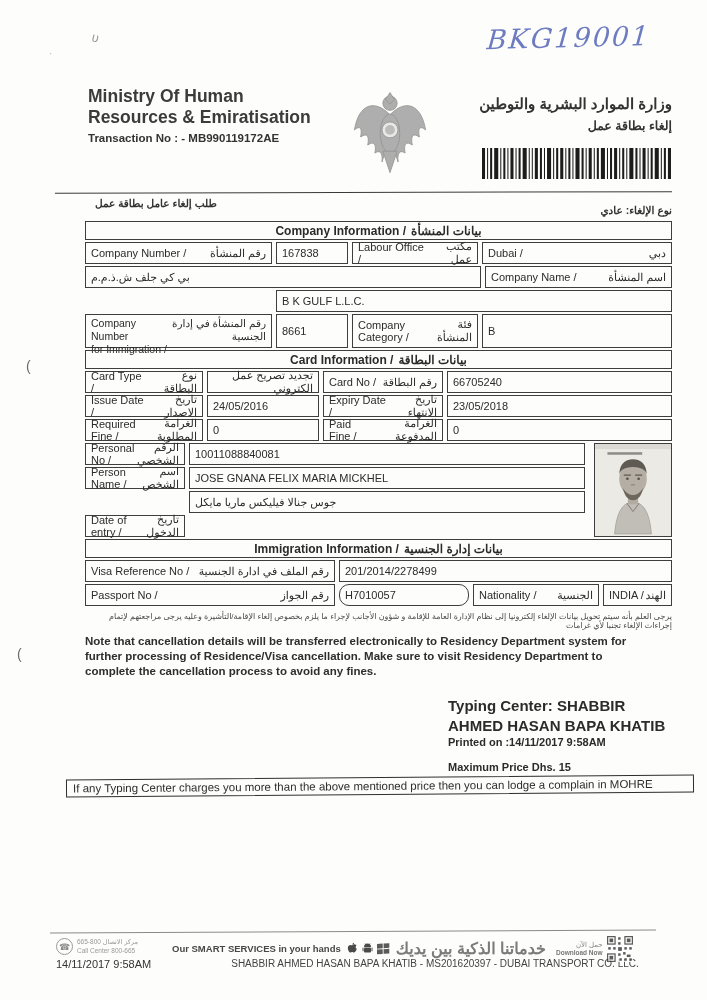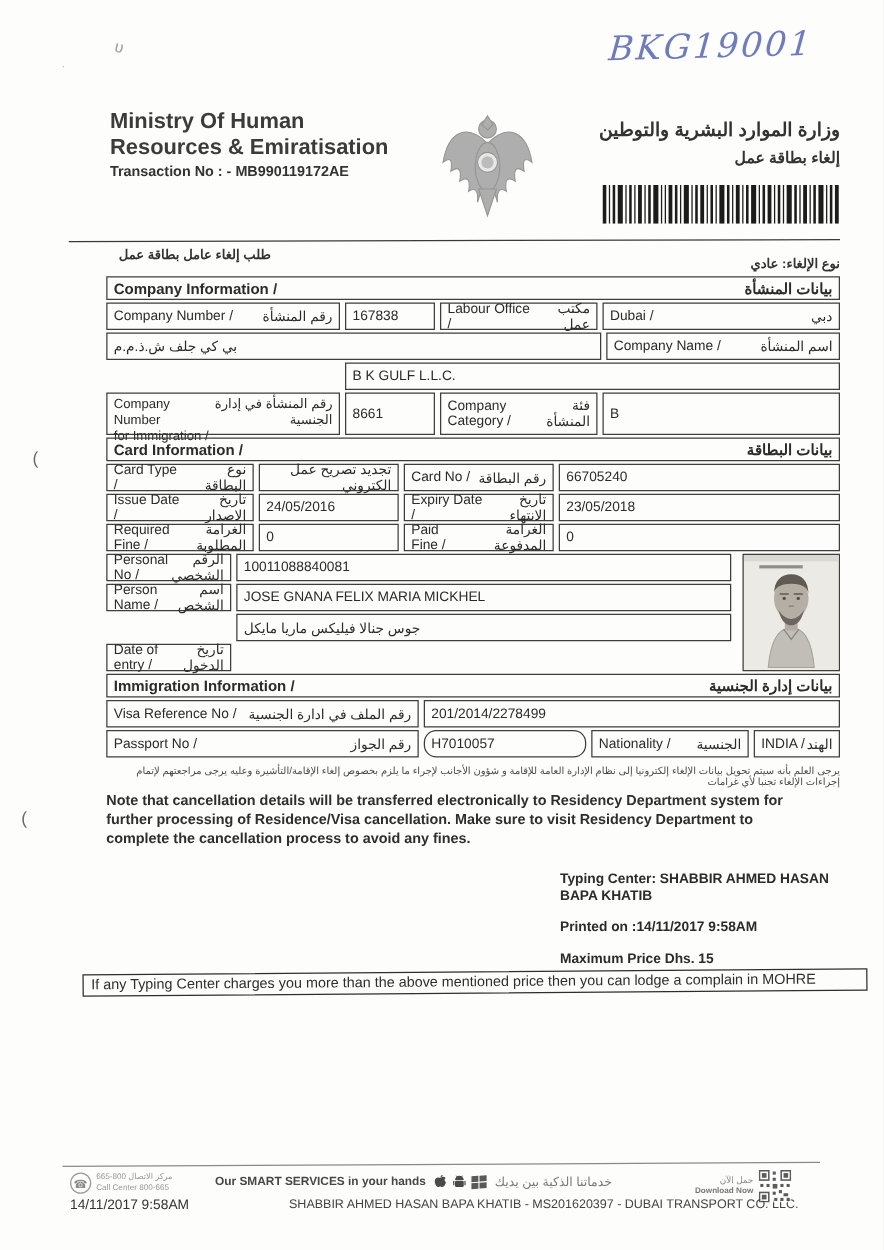--- a/index.html
+++ b/index.html
@@ -28,60 +28,60 @@
     font-size:10.5px;font-weight:bold;color:#333;}
 
   
   .tbl{position:absolute;left:85px;top:221px;width:587px;}
   .sect{position:relative;}
   .trow{display:flex;gap:4px;margin-bottom:2px;align-items:stretch;}
   .cell{border:1.6px solid #3e3e3e;box-sizing:border-box;display:flex;align-items:center;
     padding:0 5px;font-size:11px;height:22px;background:transparent;}
   .cell.lab{justify-content:space-between;}
   .cell .ar{direction:rtl;unicode-bidi:isolate;}
-  .cell.sechead{width:100%;font-weight:bold;font-size:12px;height:19px;justify-content:space-between;gap:5px;}
+  .cell.sechead{width:100%;font-weight:bold;font-size:12px;height:19px;justify-content:center;gap:5px;}
   .cell.tall{height:34px;}
   .cell.blocky{display:block;line-height:1.25;padding-top:2px;font-size:10.5px;}
   .cell.blocky .ar{float:right;text-align:right;max-width:130px;}
   .spacer{border:none;}
   .w187{width:187px;flex:none;} .w72{width:72px;flex:none;} .w126{width:126px;flex:none;}
   .w118{width:118px;flex:none;} .w112{width:112px;flex:none;} .w120{width:120px;flex:none;}
   .w100{width:100px;flex:none;} .w396{width:396px;flex:none;}
   .w250{width:250px;flex:none;} .w130{width:130px;flex:none;border-radius:10px;}
   .fx{flex:1;}
   .photo{position:absolute;right:0;top:93px;width:78px;height:94px;border:1.6px solid #3e3e3e;
     box-sizing:border-box;background:#efeeea;}
   .photo svg{width:100%;height:100%;display:block;}
 
   
   .note-ar{position:absolute;left:85px;top:612px;width:587px;font-size:8px;color:#4a4a4a;
     direction:rtl;text-align:right;}
   .note-en{position:absolute;left:85px;top:634px;width:562px;font-size:11.5px;font-weight:bold;
     line-height:1.3;color:#2e2e2e;}
-  .typing{position:absolute;left:448px;top:696px;width:225px;font-size:11px;font-weight:bold;line-height:1.3;}
+  .typing{position:absolute;left:448px;top:696px;width:225px;font-size:15px;font-weight:bold;line-height:1.3;}
   .printed{position:absolute;left:448px;top:736px;font-size:11px;font-weight:bold;}
   .maxprice{position:absolute;left:448px;top:761px;font-size:11px;font-weight:bold;}
   .complaint{position:absolute;left:66px;top:777px;width:628px;border:1.7px solid #2e2e2e;
     box-sizing:border-box;padding:2px 6px;font-size:11.5px;color:#2e2e2e;transform:rotate(-.45deg);}
   .mark1{position:absolute;left:26px;top:358px;font-size:14px;color:#6a6a6a;}
   .mark2{position:absolute;left:17px;top:646px;font-size:14px;color:#6a6a6a;}
 
   
   .f-line{position:absolute;left:50px;top:931px;width:606px;border-top:1.2px solid #8a8a8a;
     transform:rotate(-.3deg);}
   .f-left{position:absolute;left:56px;top:938px;}
   .f-left .cc{display:flex;align-items:center;gap:4px;}
   .f-left .phone{width:15px;height:15px;border:1px solid #9a9a9a;border-radius:50%;
     display:flex;align-items:center;justify-content:center;font-size:9px;color:#8a8a8a;}
   .f-left .cc-lines{font-size:6.5px;color:#999;line-height:1.3;}
   .f-left .dt{font-size:11px;color:#333;margin-top:3px;}
   .f-center{position:absolute;left:172px;top:939px;display:flex;align-items:center;gap:6px;}
   .f-center .ss-en{font-size:9.5px;font-weight:bold;color:#474747;white-space:nowrap;}
   .f-center .oslogos{display:flex;gap:4px;align-items:center;}
-  .f-center .ss-ar{font-size:10px;font-weight:normal;color:#7b7b7b;direction:rtl;white-space:nowrap;}
+  .f-center .ss-ar{font-size:16px;font-weight:bold;color:#7b7b7b;direction:rtl;white-space:nowrap;}
   .f-typist{position:absolute;left:200px;top:958px;width:470px;text-align:center;font-size:10px;color:#444;}
   .f-right{position:absolute;left:556px;top:936px;display:flex;gap:4px;align-items:center;}
   .f-right .dl{text-align:right;line-height:1.25;}
   .f-right .dl .a{font-size:7px;color:#888;direction:rtl;}
   .f-right .dl .e{font-size:6.5px;font-weight:bold;color:#777;}
   .qr{width:26px;height:26px;opacity:.8;}
 </style>
 </head>
 <body>
 

